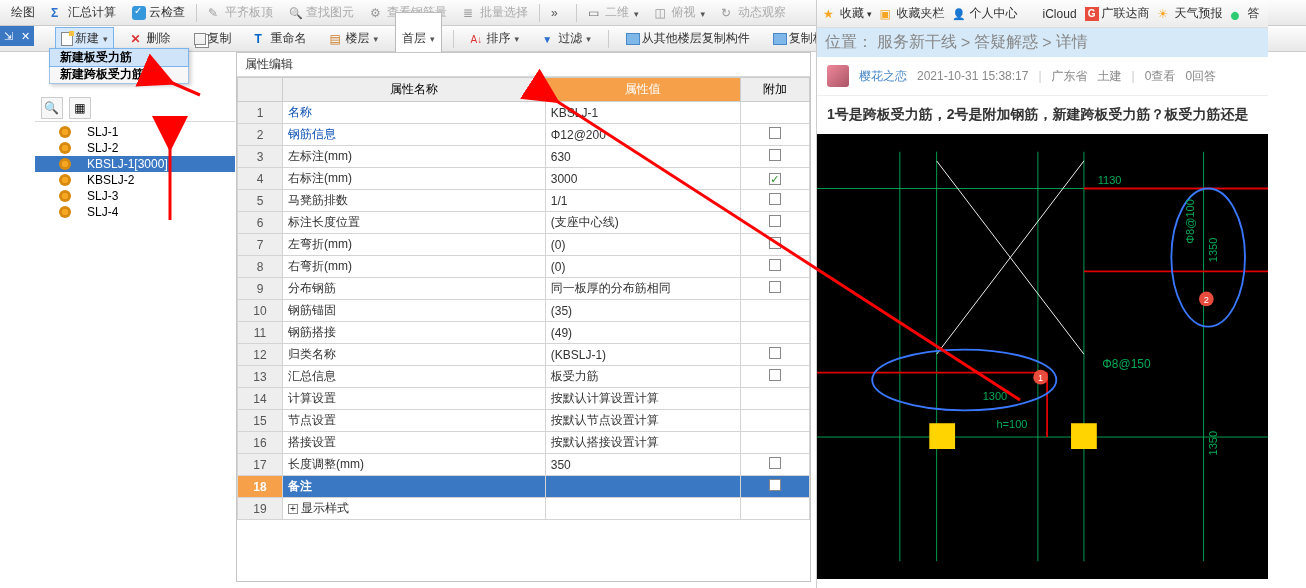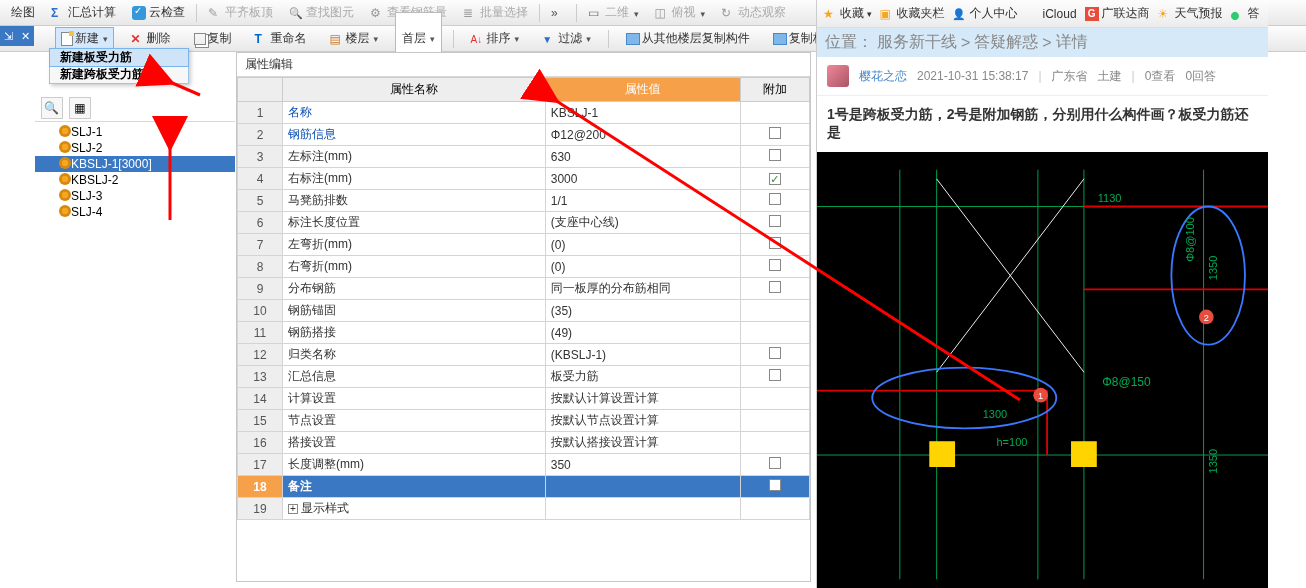--- a/index.html
+++ b/index.html
@@ -39,21 +39,21 @@
 .pin-tab span{cursor:pointer;}
 
 .dropdown-menu { position: absolute; left: 49px; top: 48px; width: 140px; background: #f7f7f7; border: 1px solid #9fc3e6; box-shadow: 2px 2px 4px rgba(0,0,0,0.2); z-index: 20; }
 .dropdown-menu .dm-item { padding: 0 10px; cursor: pointer; font-weight: bold; }
 .dropdown-menu .dm-item.sel { background: #cfe4f8; border: 1px solid #7ab4ea; margin:-1px; }
 
 .left-pane { position: absolute; left: 35px; top: 52px; width: 200px; height: 520px; background: #fff; }
 .left-toolbar { height: 28px; border-bottom: 1px solid #d8d8d8; display:flex; align-items:center; gap:6px; padding-left:6px; margin-top:42px;}
 .lt-btn { width:22px;height:22px;border:1px solid #ccc;background:#f7f7f7;display:flex;align-items:center;justify-content:center;cursor:pointer;}
 .tree { padding: 2px 0; }
-.tree-item { display: flex; align-items: flex-start; padding: 1px 4px 1px 24px; gap: 0; cursor: pointer; white-space:nowrap;}
+.tree-item { display: flex; align-items: center; padding: 1px 4px 1px 24px; gap: 16px; cursor: pointer; white-space:nowrap;}
 .tree-item.selected { background: #3a78c3; color: #fff; }
 .gear { width: 12px; height: 12px; background: radial-gradient(circle,#f5a623 40%,#d88a0f 41%); border-radius: 50%; position: relative; flex-shrink:0;}
 
 .prop-pane { position: absolute; left: 236px; top: 52px; width: 575px; height: 530px; border: 1px solid #c6c6c6; background:#fff;}
 .prop-title { padding: 3px 8px; font-size: 12px; color: #333; border-bottom: 1px solid #d8d8d8; }
 .prop-table { width: 100%; border-collapse: collapse; table-layout:fixed;}
 .prop-table th { background: #eee; border: 1px solid #ccc; padding: 3px; font-weight: normal; font-size:12px;}
 .prop-table th.val-h { background: #f6a04a; color: #fff; }
 .prop-table td { border: 1px solid #d4d4d4; padding: 2px 5px; height: 17px; }
 .prop-table td.rownum { background: #eee; text-align: center; width: 28px; color:#555;}
@@ -405,21 +405,21 @@
     <div class="avatar"></div>
     <span class="post-user">樱花之恋</span>
     <span>2021-10-31 15:38:17</span>
     <span style="color:#ccc;">|</span>
     <span>广东省</span>
     <span>土建</span>
     <span style="color:#ccc;">|</span>
     <span>0查看</span>
     <span>0回答</span>
   </div>
-  <div class="post-title">1号是跨板受力筋，2号是附加钢筋，分别用什么构件画？板受力筋还是</div>
+  <div class="post-title">1号是跨板受力筋，2号是附加钢筋，新建跨板受力筋？板受力筋还是</div>
   <div class="cad-view">
     <svg viewBox="0 0 490 445">
 
       <line x1="90" y1="0" x2="90" y2="445" stroke="#0a5" stroke-width="1"></line>
       <line x1="130" y1="0" x2="130" y2="445" stroke="#0a5" stroke-width="1"></line>
       <line x1="240" y1="0" x2="240" y2="445" stroke="#0a5" stroke-width="1"></line>
       <line x1="290" y1="0" x2="290" y2="445" stroke="#0a5" stroke-width="1"></line>
       <line x1="420" y1="0" x2="420" y2="445" stroke="#0a5" stroke-width="1"></line>
       <line x1="0" y1="310" x2="490" y2="310" stroke="#0a5" stroke-width="1"></line>
       <line x1="0" y1="40" x2="490" y2="40" stroke="#0a5" stroke-width="1"></line>

